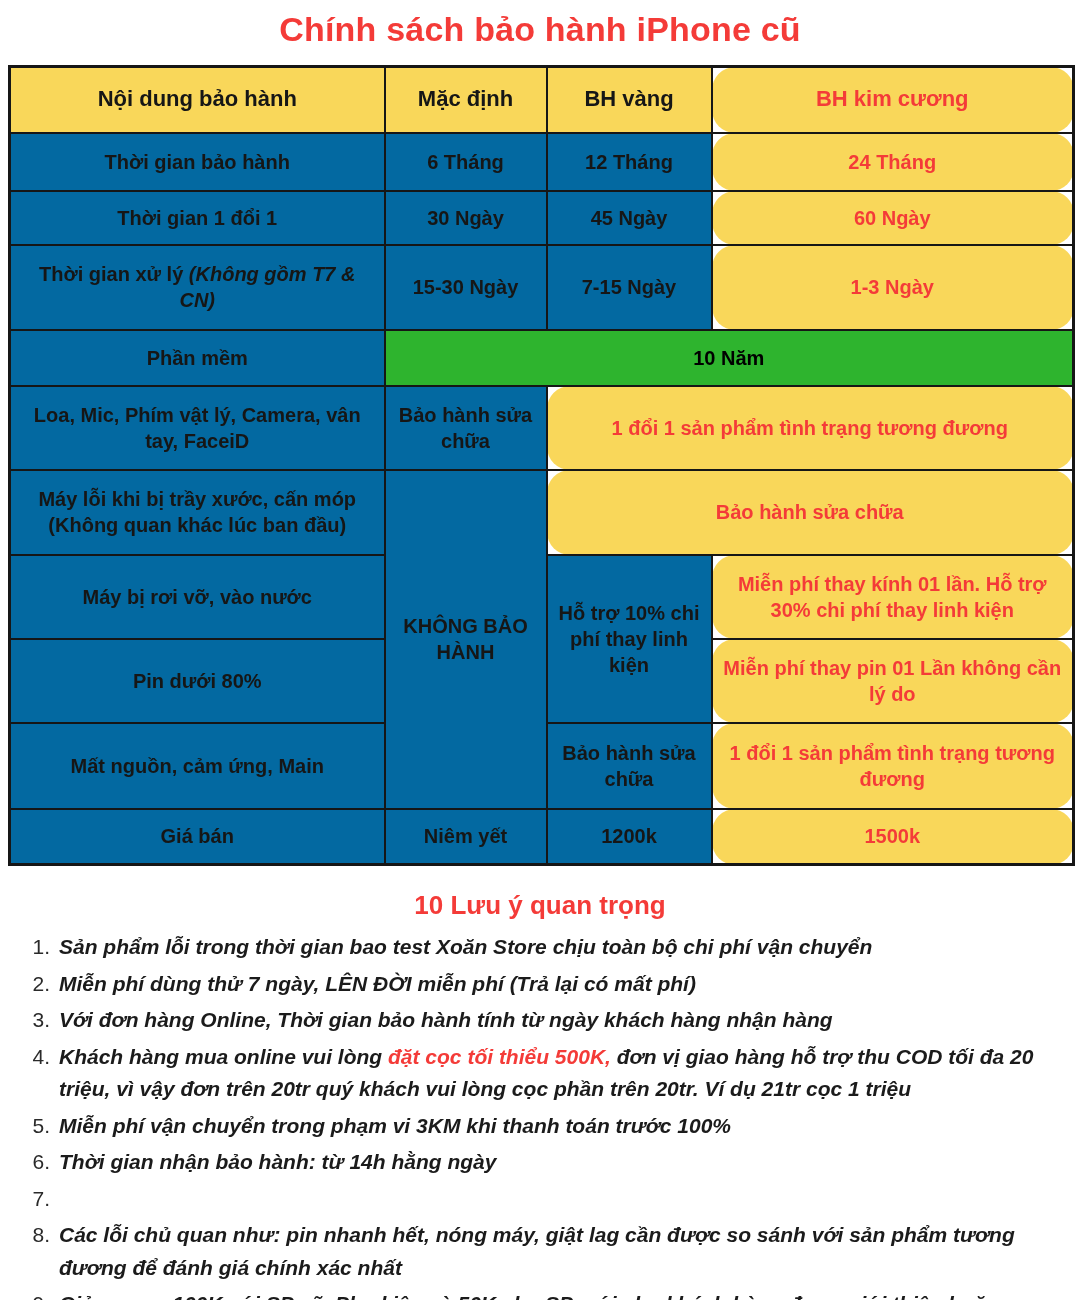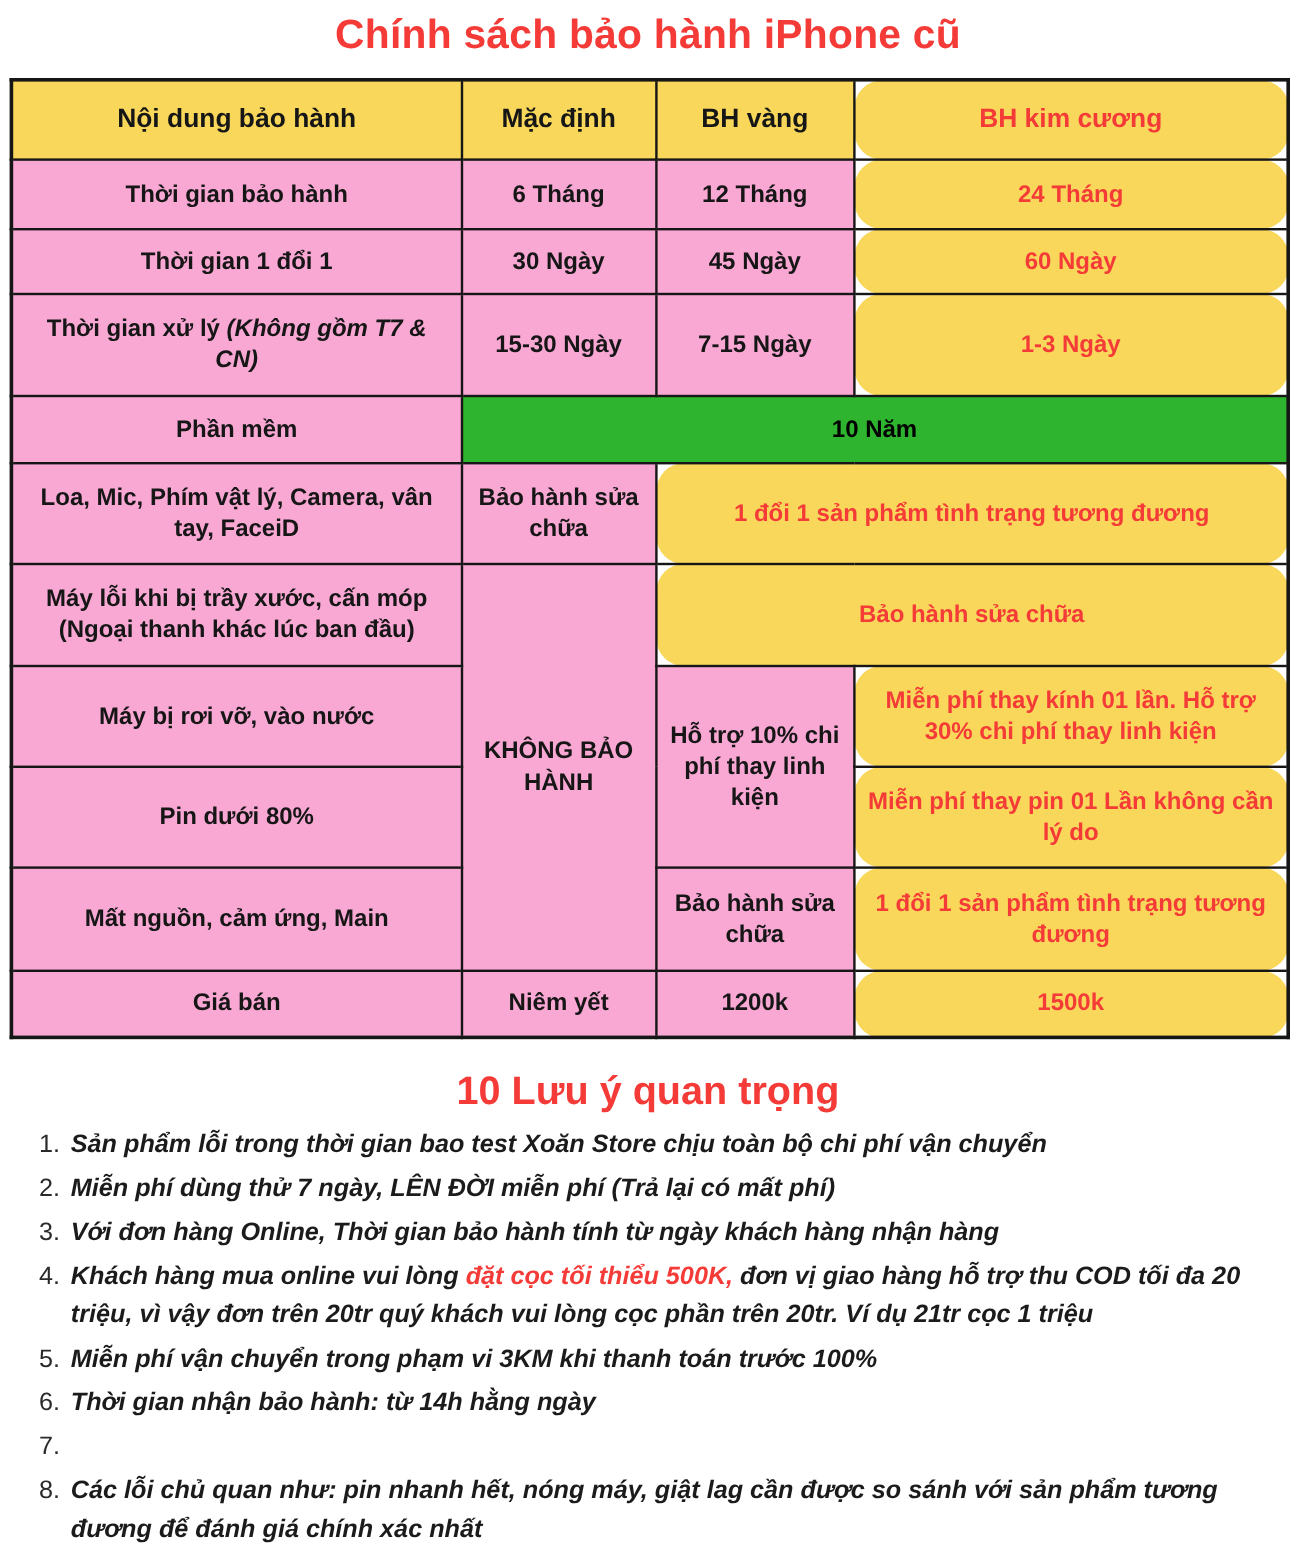--- a/index.html
+++ b/index.html
@@ -15,30 +15,30 @@
   table.policy{
     border-collapse:collapse;table-layout:fixed;
     width:1064px;margin:16px 0 0 8px;
     border:3px solid #161616;
   }
   table.policy th,table.policy td{
     border:2px solid #161616;text-align:center;vertical-align:middle;
     font-weight:700;padding:4px 10px;line-height:1.3;word-wrap:break-word;
   }
   table.policy th{font-size:22px;background:#f9d75a;}
-  table.policy td{font-size:20px;background:#f9a8d4;}
+  table.policy td{font-size:20px;background:#0369a1;}
   .c-yellow{background:#f9d75a !important;margin-top:24px;}
   .t-red{color:#f43b38;border-radius:23px;}
   .c-green{background:#2eb42e !important;color:#000000;}
   .it{font-style:italic;text-align:right;}
   .rh-hdr{height:66px}.rh1{height:58px}.rh2{height:54px}.rh3{height:85px}
   .rh4{height:56px}.rh5{height:84px}.rh6{height:85px}.rh7{height:84px}
   .rh8{height:84px}.rh9{height:86px}.rh10{height:56px}
   .notes-title{
-    text-align:center;color:#f43b38;font-size:33px;font-weight:800;
+    text-align:center;color:#f43b38;font-size:26px;font-weight:800;
     margin:24px 0 10px 0;
   }
   .notes{padding:0 22px 0 14px;}
   .note{
     display:flex;gap:9px;align-items:flex-start;
     font-size:21px;line-height:1.55;margin-bottom:4px;
   }
   .note .num{
     min-width:36px;text-align:right;flex-shrink:0;
     font-weight:400;color:#2a2a2a;
@@ -86,21 +86,21 @@
   <tr class="rh4">
     <td>Phần mềm</td>
     <td colspan="3" class="c-green">10 Năm</td>
   </tr>
   <tr class="rh5">
     <td>Loa, Mic, Phím vật lý, Camera, vân tay, FaceiD</td>
     <td>Bảo hành sửa chữa</td>
     <td colspan="2" class="c-yellow t-red">1 đổi 1 sản phẩm tình trạng tương đương</td>
   </tr>
   <tr class="rh6">
-    <td>Máy lỗi khi bị trầy xước, cấn móp (Ngoại thanh khác lúc ban đầu)</td>
+    <td>Máy lỗi khi bị trầy xước, cấn móp (Không quan khác lúc ban đầu)</td>
     <td rowspan="4">KHÔNG BẢO HÀNH</td>
     <td colspan="2" class="c-yellow t-red">Bảo hành sửa chữa</td>
   </tr>
   <tr class="rh7">
     <td>Máy bị rơi vỡ, vào nước</td>
     <td rowspan="2">Hỗ trợ 10% chi phí thay linh kiện</td>
     <td class="c-yellow t-red">Miễn phí thay kính 01 lần. Hỗ trợ 30% chi phí thay linh kiện</td>
   </tr>
   <tr class="rh8">
     <td>Pin dưới 80%</td>

